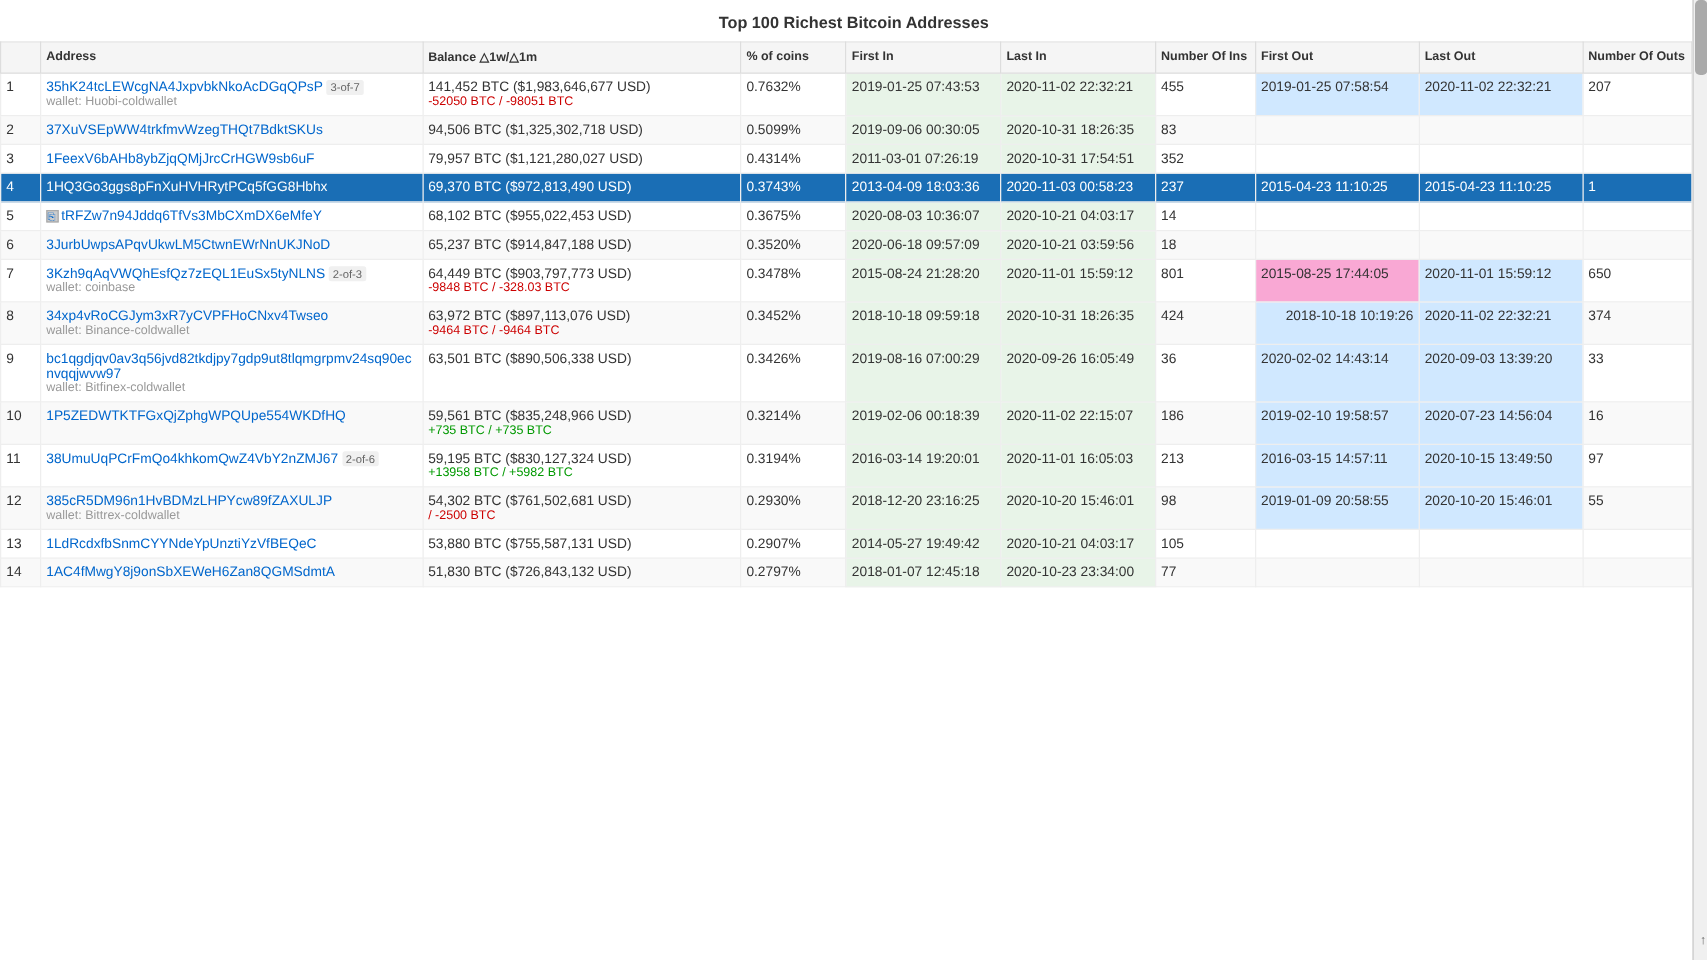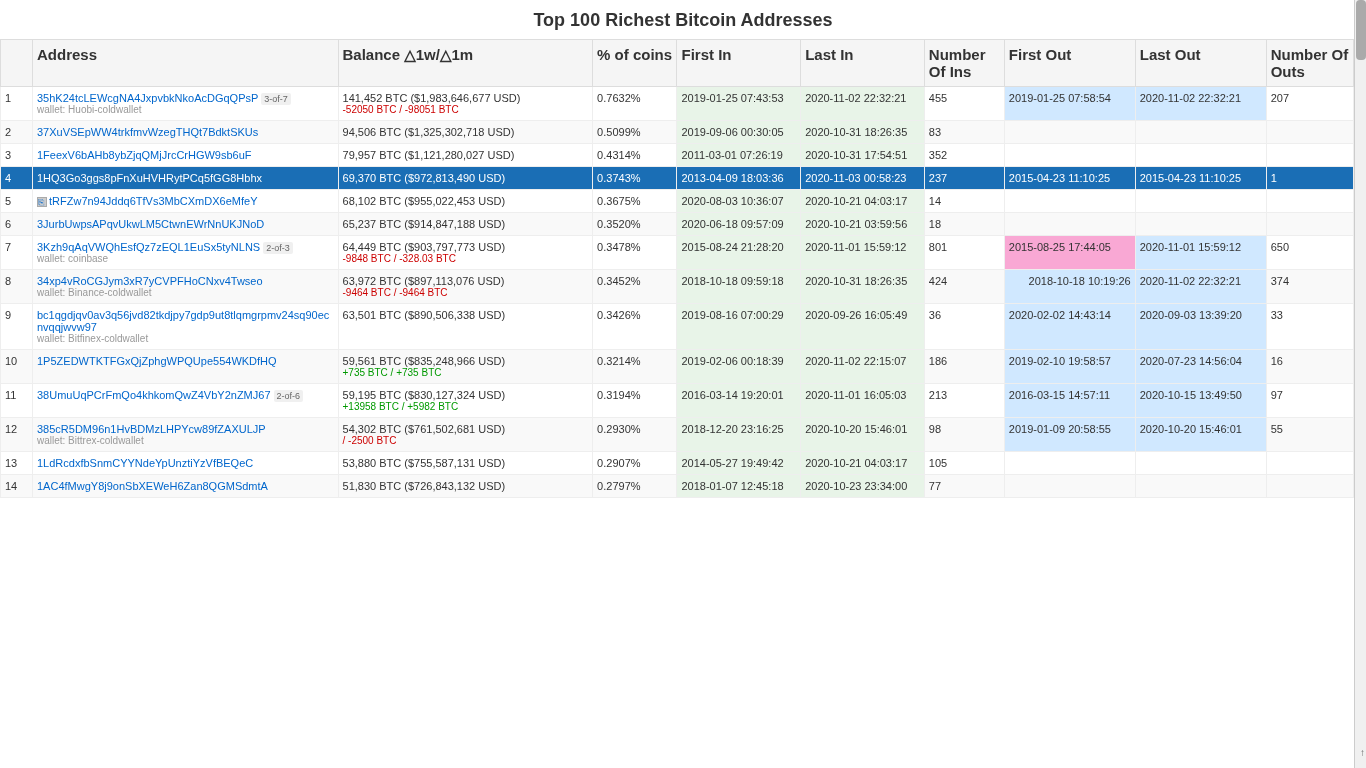--- a/index.html
+++ b/index.html
@@ -4,36 +4,36 @@
   <style>
     * { box-sizing: border-box; margin: 0; padding: 0; }
     body {
       font-family: Arial, sans-serif;
       font-size: 12px;
       background: #fff;
       color: #333;
     }
     .page-title {
       text-align: center;
-      font-size: 18px;
+      font-size: 13px;
       font-weight: bold;
       padding: 10px 0 8px 0;
       color: #333;
     }
     table {
       width: 100%;
       border-collapse: collapse;
       table-layout: fixed;
     }
     thead th {
       background: #f5f5f5;
       border: 1px solid #ddd;
       padding: 6px 4px;
       text-align: left;
-      font-size: 15px;
+      font-size: 10px;
       font-weight: bold;
       vertical-align: top;
       color: #333;
     }
     tbody tr {
       border-bottom: 1px solid #eee;
     }
     tbody tr:nth-child(odd) {
       background: #fff;
     }

